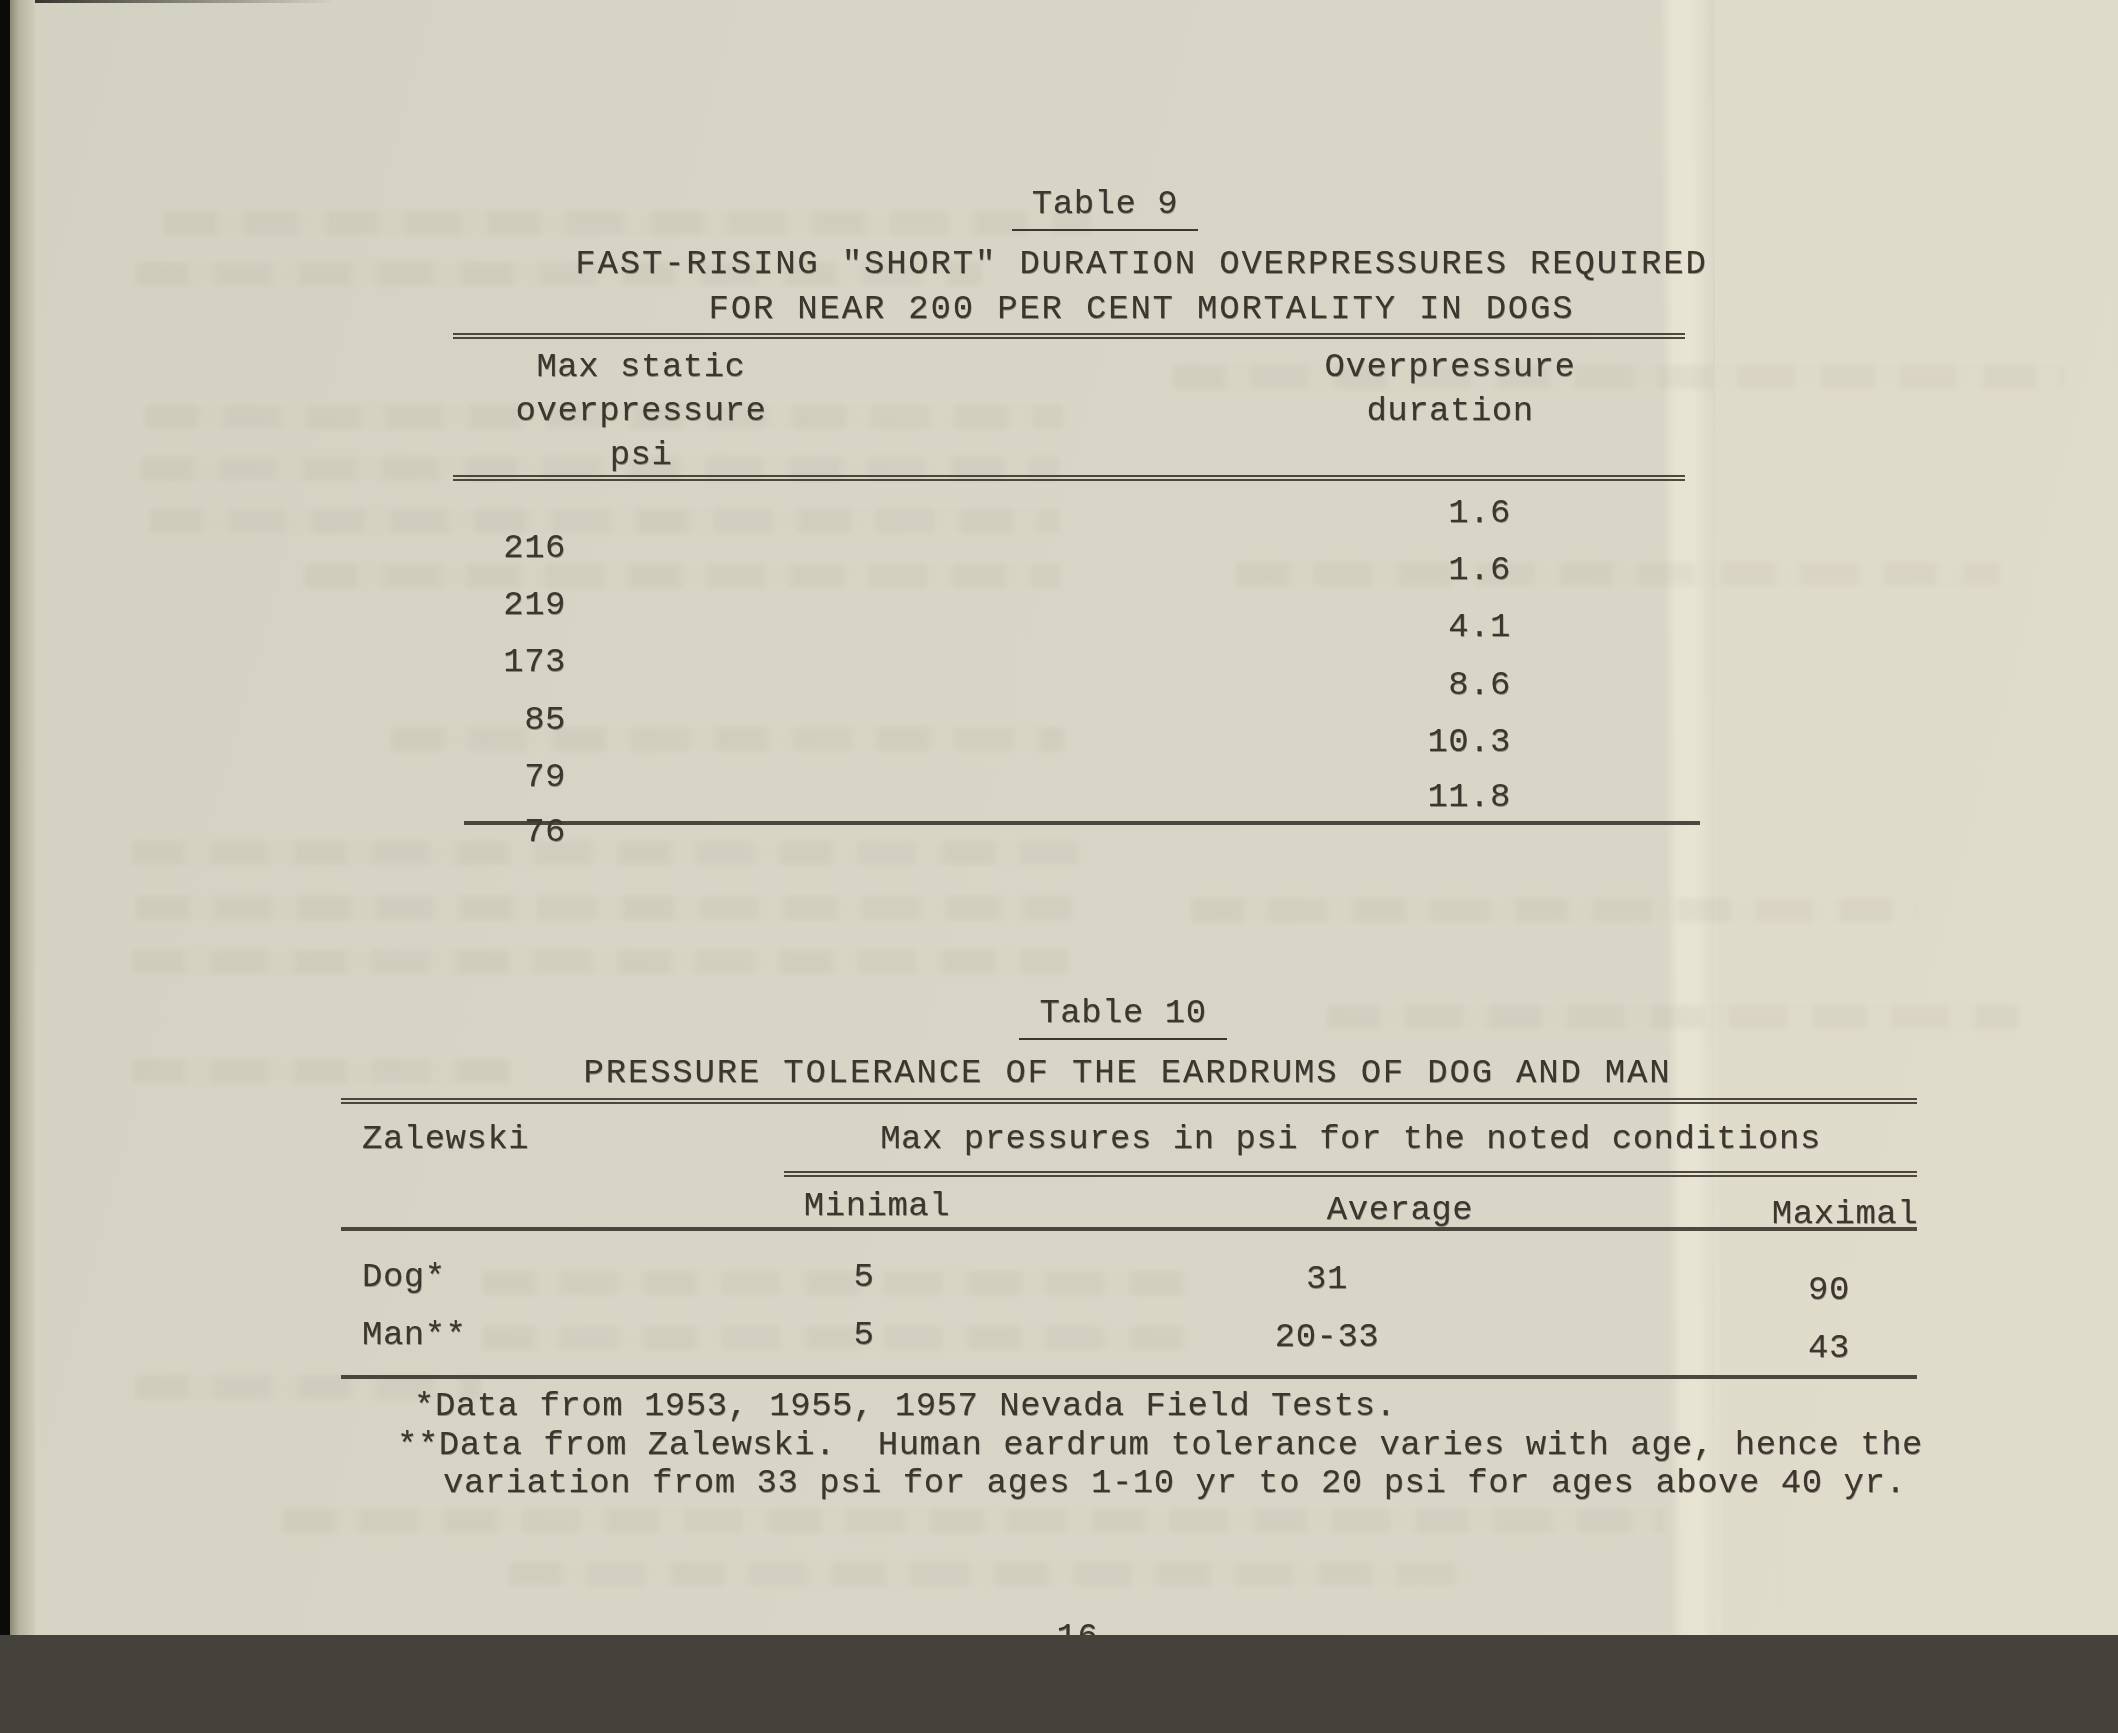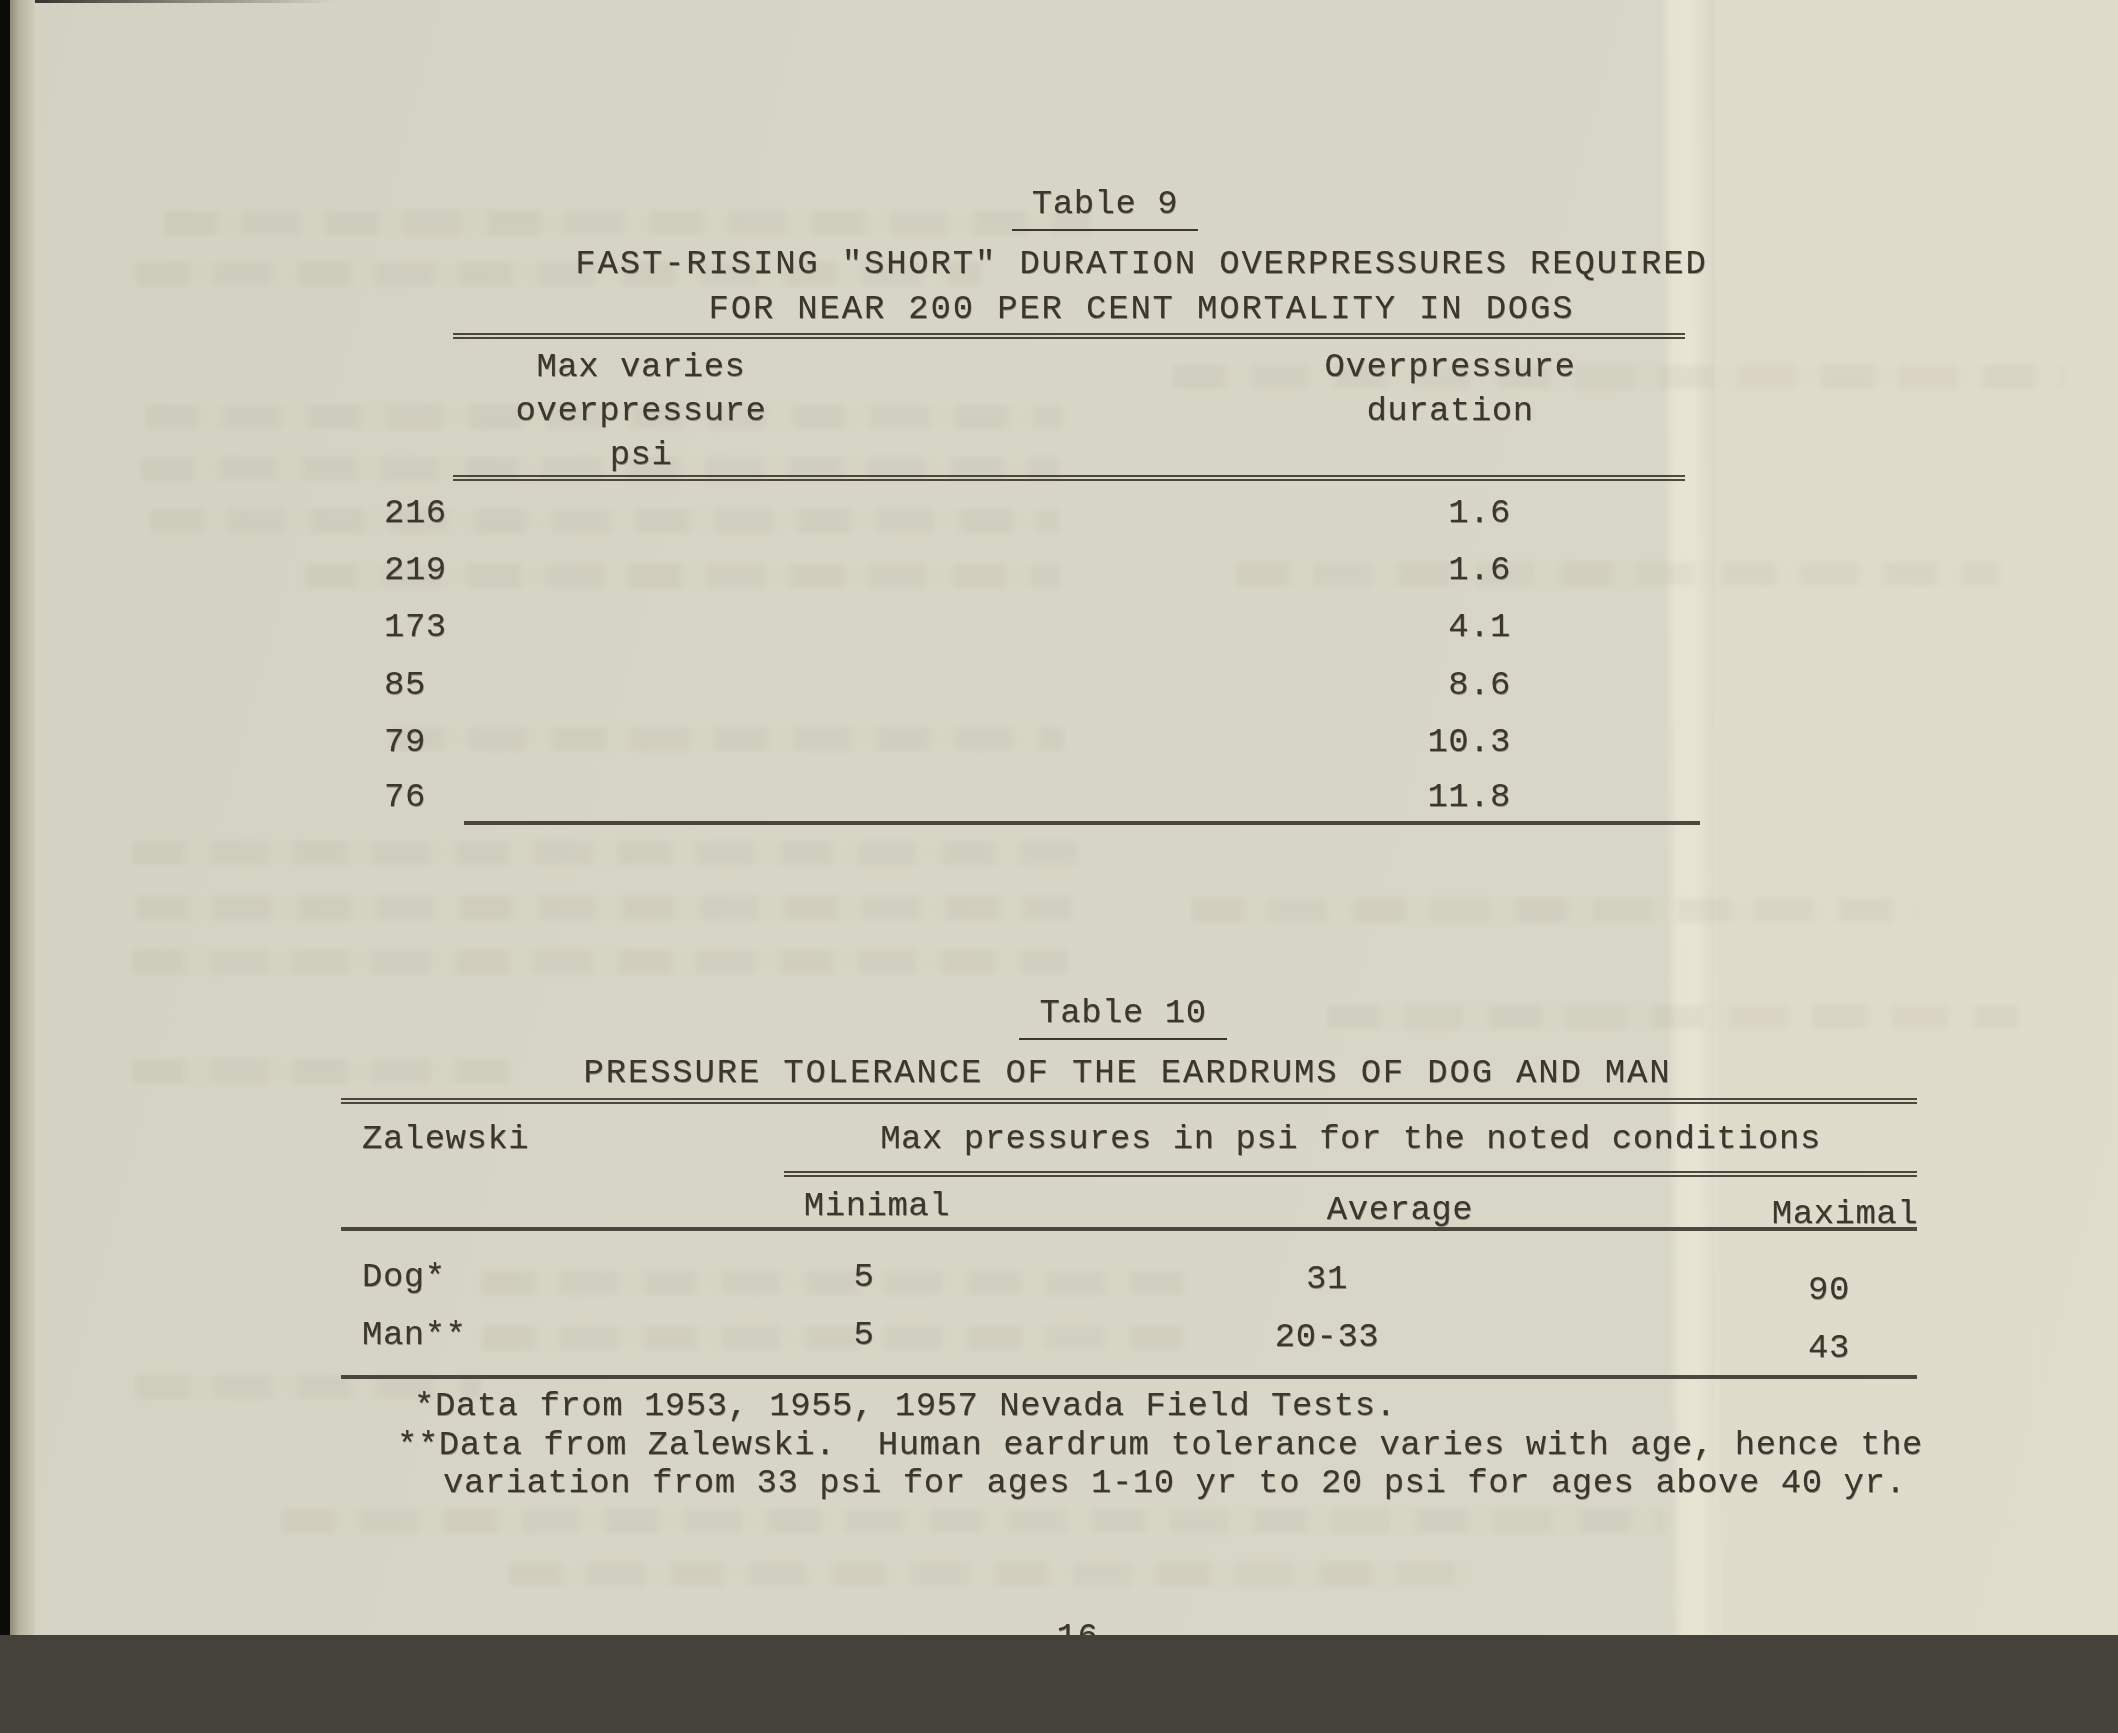--- a/index.html
+++ b/index.html
@@ -52,21 +52,21 @@
   .rule.double{height:5.5px;background:linear-gradient(to bottom,var(--ink) 0 1.8px,transparent 1.8px 3.6px,var(--ink) 3.6px 5.5px);}
 
   
   .center{text-align:center;}
   .tbl-label-wrap{position:absolute;text-align:center;}
   .tbl-label{display:inline-block;border-bottom:2.7px solid var(--ink);padding:0 20px 6.4px 20px;}
   .title-line{line-height:45px;letter-spacing:1.8px;}
 
   
   .t9-col-header{position:absolute;width:382px;text-align:center;line-height:44px;}
-  .t9-psi{position:absolute;left:384px;width:200px;text-align:left;}
+  .t9-psi{position:absolute;left:366px;width:200px;text-align:right;margin-top:35px;}
   .t9-msec{position:absolute;left:1311px;width:200px;text-align:right;}
 
   
   .t10-sub{position:absolute;width:218px;text-align:center;}
   .t10-species{position:absolute;left:362px;}
   .t10-min{position:absolute;left:764px;width:200px;text-align:center;}
   .t10-avg{position:absolute;left:1227px;width:200px;text-align:center;}
   .t10-max{position:absolute;left:1729px;width:200px;text-align:center;}
 
   .footnote{position:absolute;line-height:38px;}
@@ -106,21 +106,21 @@
   </div>
 
   <div class="abs center" style="left:264px;top:242px;width:1755px">
     <div class="title-line txt ink-text">FAST-RISING "SHORT" DURATION OVERPRESSURES REQUIRED</div>
     <div class="title-line txt ink-text">FOR NEAR 200 PER CENT MORTALITY IN DOGS</div>
   </div>
 
   <div class="rule double" style="left:453px;top:333px;width:1232px"></div>
 
   <div class="t9-col-header ink-text" style="left:450px;top:345px">
-    <div class="txt">Max varies</div>
+    <div class="txt">Max static</div>
     <div class="txt">overpressure</div>
     <div class="txt">psi</div>
   </div>
 
   <div class="t9-col-header ink-text" style="left:1259px;top:345px">
     <div class="txt">Overpressure</div>
     <div class="txt">duration</div>
   </div>
 
   <div class="rule double" style="left:453px;top:475px;width:1232px"></div>

